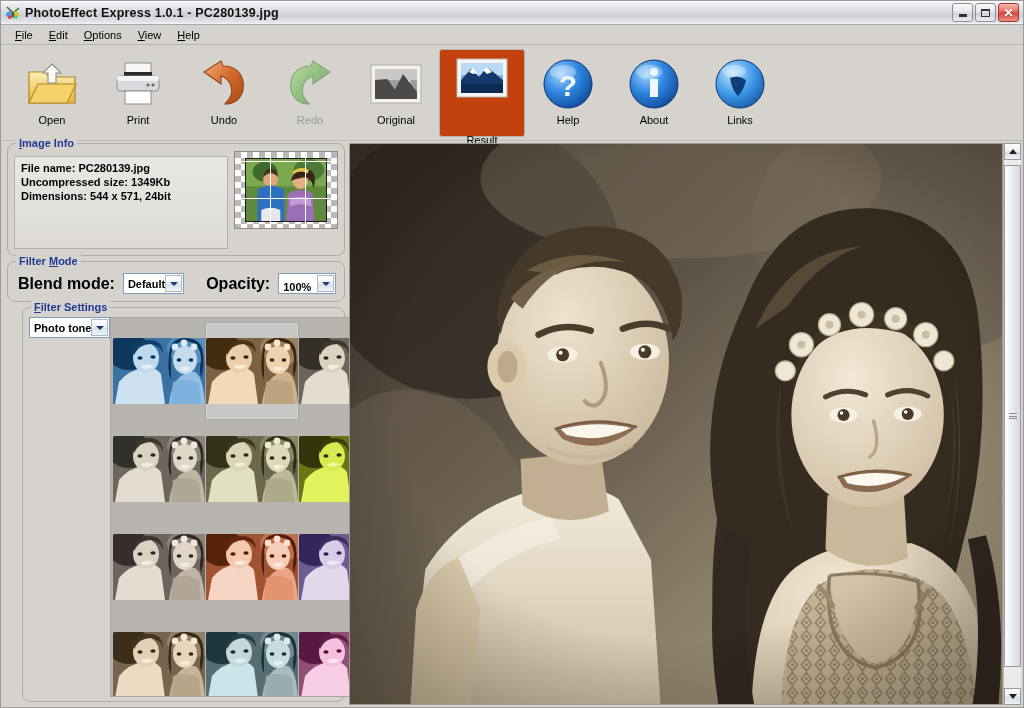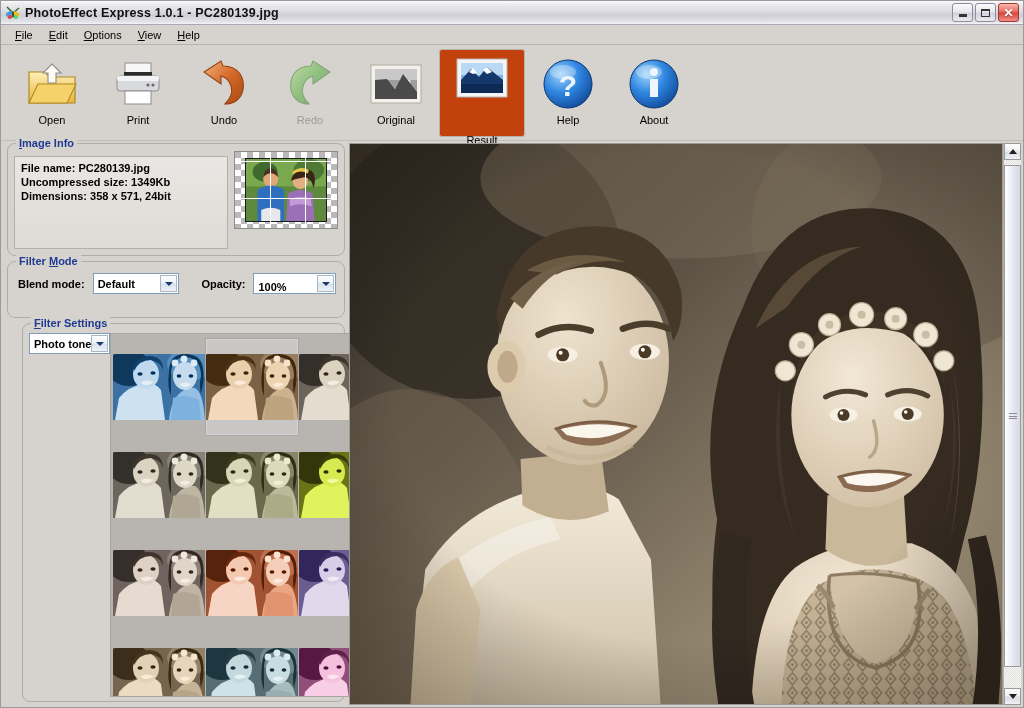--- a/index.html
+++ b/index.html
@@ -193,21 +193,21 @@
     border:1px solid #1a1a1a;
   }
   .guide-h { position:absolute; left:0; right:0; height:1px; background:#fff; }
   .guide-v { position:absolute; top:0; bottom:0; width:1px; background:#fff; }
 
   
   #filtermode-inner {
     display:flex; align-items:center; gap:8px;
     padding: 2px 2px 2px 4px;
   }
-  .fieldlabel { font-size:11px; color:#000; white-space:nowrap; }
+  .fieldlabel { font-size:16px; color:#000; white-space:nowrap; }
   .combo {
     height: 21px;
     border: 1px solid #7f9db9;
     background: #fff;
     display: flex;
     align-items: center;
     font-size: 11px;
     color: #000;
     padding-left: 4px;
     position: relative;
@@ -484,33 +484,50 @@
         <svg width="52" height="52" viewBox="0 0 52 52">
           <circle cx="26" cy="26" r="24" fill="url(#bq)" stroke="#0a3670"></circle>
           <ellipse cx="21" cy="14" rx="13" ry="7" fill="#ffffff" opacity=".3"></ellipse>
           <circle cx="26" cy="14" r="4" fill="#eef6ff"></circle>
           <path d="M22 21 h8 v18 h-8 Z" fill="#eef6ff"></path>
         </svg>
       </div>
       <span class="tlabel">About</span>
     </div>
 
+    <div class="tool-btn">
+      <div class="ticon">
+        <svg width="52" height="52" viewBox="0 0 52 52">
+          <defs>
+              <radialGradient id="gl" cx=".35" cy=".28" r=".9">
+            <stop offset="0" stop-color="#bde4fd"></stop>
+                <stop offset=".5" stop-color="#3d97e6"></stop>
+                <stop offset="1" stop-color="#0c4a94"></stop>
+              </radialGradient>
+            </defs>
+          <circle cx="26" cy="26" r="24" fill="url(#gl)" stroke="#0a3670"></circle>
+          <path d="M16 20 q8 -4 16 2 q-2 10 -8 16 q-6 -6 -8 -18 Z" fill="#0e3c78"></path>
+          <ellipse cx="20" cy="13" rx="12" ry="6" fill="#ffffff" opacity=".32"></ellipse>
+        </svg>
+      </div>
+      <span class="tlabel">Links</span>
+    </div>
   </div>
 
   <div id="body">
 
     <div id="left-pane">
 
       <div class="group" style="padding-top:12px;">
         <span class="glabel"><u>I</u>mage Info</span>
         <div id="imginfo-row">
           <div id="imginfo-box">
             <div>File name: PC280139.jpg</div>
             <div>Uncompressed size: 1349Kb</div>
-            <div>Dimensions: 358 x 571, 24bit</div>
+            <div>Dimensions: 544 x 571, 24bit</div>
           </div>
           <div id="imginfo-thumb">
             <div class="thumb-photo-color">
               <svg width="100%" height="100%" viewBox="0 0 84 68" preserveAspectRatio="none">
                 <rect width="84" height="68" fill="#5f8a3e"></rect>
                 <rect width="84" height="30" fill="#7aa84e"></rect>
                 <ellipse cx="20" cy="14" rx="13" ry="11" fill="#3e6a2e"></ellipse>
                 <ellipse cx="66" cy="12" rx="16" ry="12" fill="#4e7a36"></ellipse>
                 <ellipse cx="26" cy="22" rx="8" ry="9" fill="#e0a878"></ellipse>
                 <path d="M18 20 q8 -9 16 0 q-1 -9 -8 -10 q-7 1 -8 10Z" fill="#4a3222"></path>
@@ -524,21 +541,21 @@
               </svg>
             </div>
             <div class="guide-h" style="top:9px"></div>
             <div class="guide-h" style="top:46px"></div>
             <div class="guide-v" style="left:35px"></div>
             <div class="guide-v" style="left:70px"></div>
           </div>
         </div>
       </div>
 
-      <div class="group" style="padding-top:9px;padding-bottom:21px;">
+      <div class="group" style="padding-top:9px;padding-bottom:5px;">
         <span class="glabel">Filter <u>M</u>ode</span>
         <div id="filtermode-inner">
           <span class="fieldlabel">Blend mode:</span>
           <div class="combo" id="blend-combo">
             <span class="cval">Default</span>
             <span class="carrow">
                 <i class="carrow-glyph"></i>
               </span>
           </div>
           <span class="fieldlabel" style="margin-left:14px;">Opacity:</span>

